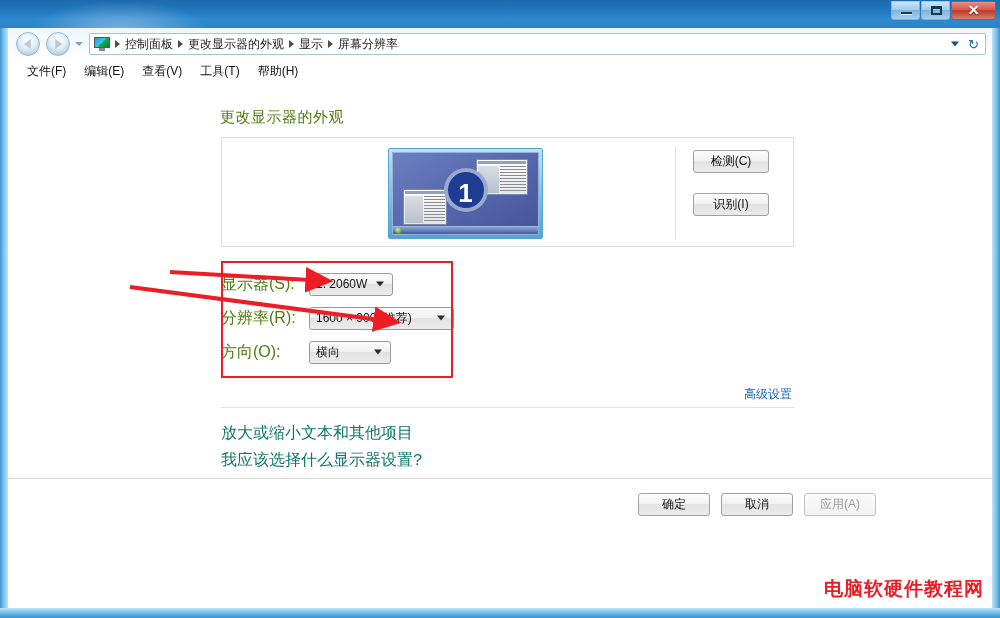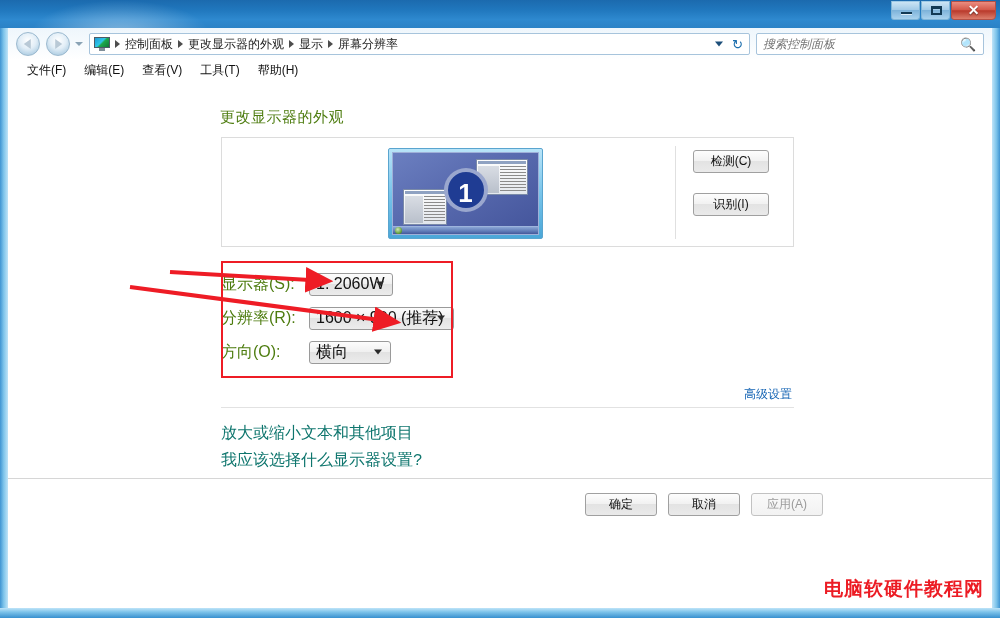--- a/index.html
+++ b/index.html
@@ -252,21 +252,21 @@
   }
 
   
   .menubar {
     position: absolute;
     left: 8px; top: 60px;
     width: 984px;
     height: 22px;
     background: #ffffff;
     display: flex;
-    align-items: flex-start;
+    align-items: center;
     border-bottom: 1px solid #d9e3ea;
   }
   .menu-item {
     padding: 2px 9px;
     font-size: 12px;
     color: #111;
     white-space: nowrap;
     font-family: "Liberation Sans", sans-serif;
   }
   .menu-item:first-child { margin-left: 10px; }
@@ -445,21 +445,21 @@
   .combo {
     height: 23px;
     background: linear-gradient(180deg,#fcfcfc 0%, #f0f0f0 47%, #e2e2e2 50%, #ececec 100%);
     border: 1px solid #9a9a9a;
     border-radius: 3px;
     box-sizing: border-box;
     display: flex;
     align-items: center;
     padding-left: 6px;
     position: relative;
-    font-size: 16px;
+    font-size: 12px;
     color: #111;
     font-family: "Liberation Sans", sans-serif;
     cursor: default;
   }
   .combo.monitor-combo { width: 84px; }
   .combo.resolution-combo { width: 145px; }
   .combo.orientation-combo { width: 82px; }
   .combo .caret {
     position: absolute;
     right: 8px; top: 50%;
@@ -500,21 +500,21 @@
   .hr-strong {
     position: absolute;
     left: 0; top: 396px;
     width: 984px;
     height: 1px;
     background: #d6d6d6;
   }
 
   .footer-buttons {
     position: absolute;
-    left: 529px; top: 411px;
+    left: 582px; top: 411px;
     display: flex;
     padding-left: 48px;
   }
   .footer-buttons .btn {
     width: 72px;
     height: 23px;
     line-height: 21px;
     margin-right: 11px;
   }
 
@@ -585,24 +585,20 @@
       <span class="crumb-sep"></span>
       <span class="crumb">更改显示器的外观</span>
       <span class="crumb-sep"></span>
       <span class="crumb">显示</span>
       <span class="crumb-sep"></span>
       <span class="crumb">屏幕分辨率</span>
       <span class="crumb-dd"></span>
       <span class="crumb-refresh">↻</span>
     </div>
 
-    <div class="searchbox">
-      <input type="text" placeholder="搜索控制面板" style="">
-      <span class="search-ico">🔍</span>
-    </div>
   </div>
 
   <div class="menubar">
     <div class="menu-item">文件(F)</div>
     <div class="menu-item">编辑(E)</div>
     <div class="menu-item">查看(V)</div>
     <div class="menu-item">工具(T)</div>
     <div class="menu-item">帮助(H)</div>
   </div>
 

